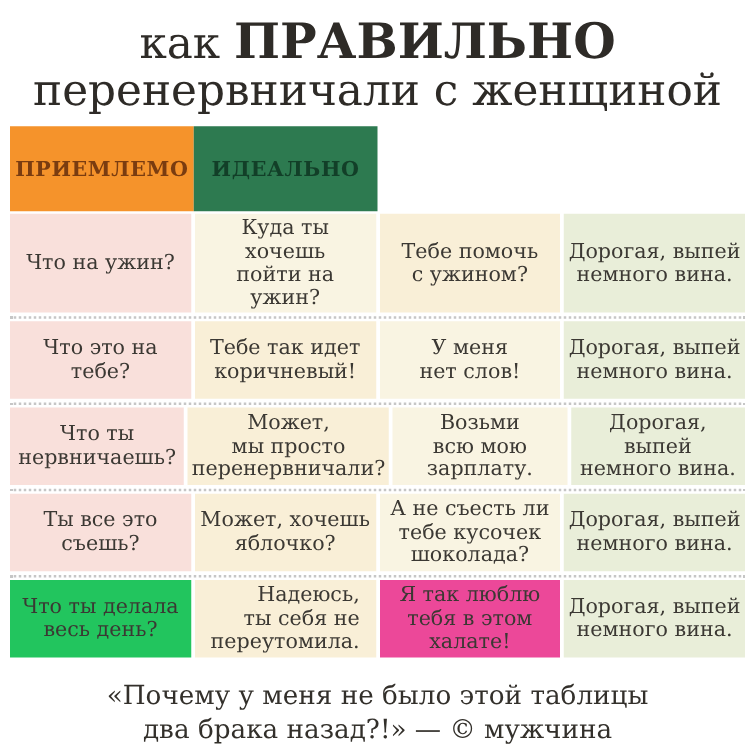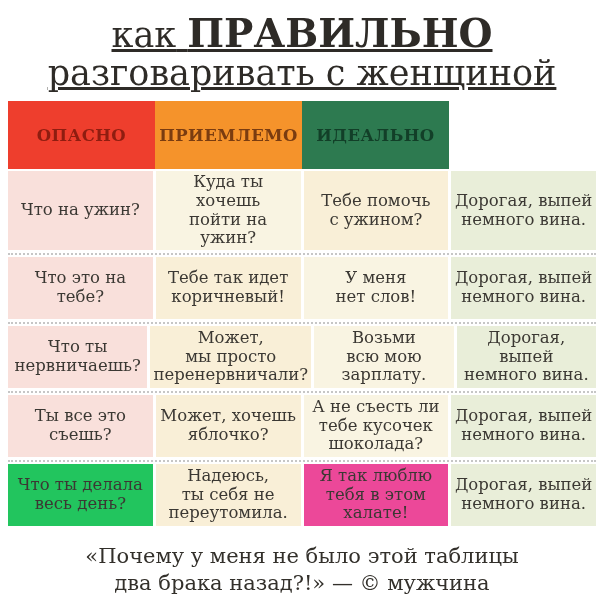--- a/index.html
+++ b/index.html
@@ -1,20 +1,20 @@
 <!DOCTYPE html>
 <html><head>
 <meta charset="utf-8">
 <style>
   html,body{margin:0;padding:0;background:#ffffff;}
   .page{
     width:604px;height:603px;background:#ffffff;overflow:hidden;
     font-family:"DejaVu Serif", serif;position:relative;
   }
-  .title-block{text-align:center;padding-top:13px;color:#2e2b27;line-height:1.06;text-decoration:underline;}
+  .title-block{text-align:center;padding-top:13px;color:#2e2b27;line-height:1.06;}
   .title-line1{font-size:35px;}
   .title-line1 .emph{font-weight:bold;font-size:39px;}
   .title-line2{font-size:35px;margin-top:1px;}
   .table-wrap{width:588px;margin:9px auto 0;}
   .header-row{
     display:grid;grid-template-columns:repeat(4,1fr);
     height:68px;margin-bottom:2px;
   }
   .header-cell{
     display:flex;align-items:center;justify-content:center;
@@ -42,26 +42,25 @@
 </head>
 <body>
 
 <div class="page">
 
   <div class="title-block">
     <div class="title-line1">
       <span>как</span>
       <span class="emph">ПРАВИЛЬНО</span>
     </div>
-    <div class="title-line2">разговаривать с женщиной</div>
+    <div class="title-line2">перенервничали с женщиной</div>
   </div>
 
   <div class="table-wrap">
     <div class="header-row">
-        <div class="header-cell" style="background: rgb(238, 62, 45); color: rgb(143, 29, 16);">ОПАСНО</div>
         <div class="header-cell" style="background: rgb(245, 147, 43); color: rgb(122, 60, 16);">ПРИЕМЛЕМО</div>
         <div class="header-cell" style="background: rgb(45, 122, 80); color: rgb(18, 63, 40);">ИДЕАЛЬНО</div>
       </div>
     <div>
         <div class="table-row">
           <div class="body-cell" style="background: rgb(249, 224, 219);">Что на ужин?</div>
           <div class="body-cell" style="background: rgb(249, 244, 226);">Куда ты хочешь
 пойти на ужин?</div>
           <div class="body-cell" style="background: rgb(249, 239, 215);">Тебе помочь
 с ужином?</div>
@@ -100,21 +99,21 @@
           <div class="body-cell" style="background: rgb(249, 244, 226);">А не съесть ли
 тебе кусочек
 шоколада?</div>
           <div class="body-cell" style="background: rgb(233, 238, 217);">Дорогая, выпей
 немного вина.</div>
         </div>
         <div class="row-separator"></div>
         <div class="table-row">
           <div class="body-cell" style="background: #22c55e;">Что ты делала
 весь день?</div>
-          <div class="body-cell" style="background: rgb(249, 239, 215);">Надеюсь,
+          <div class="body-cell" style="background: rgb(249, 239, 215); text-align: right;">Надеюсь,
 ты себя не
 переутомила.</div>
           <div class="body-cell" style="background: #ec4899;">Я так люблю
 тебя в этом
 халате!</div>
           <div class="body-cell" style="background: rgb(233, 238, 217);">Дорогая, выпей
 немного вина.</div>
         </div>
       </div>
   </div>

